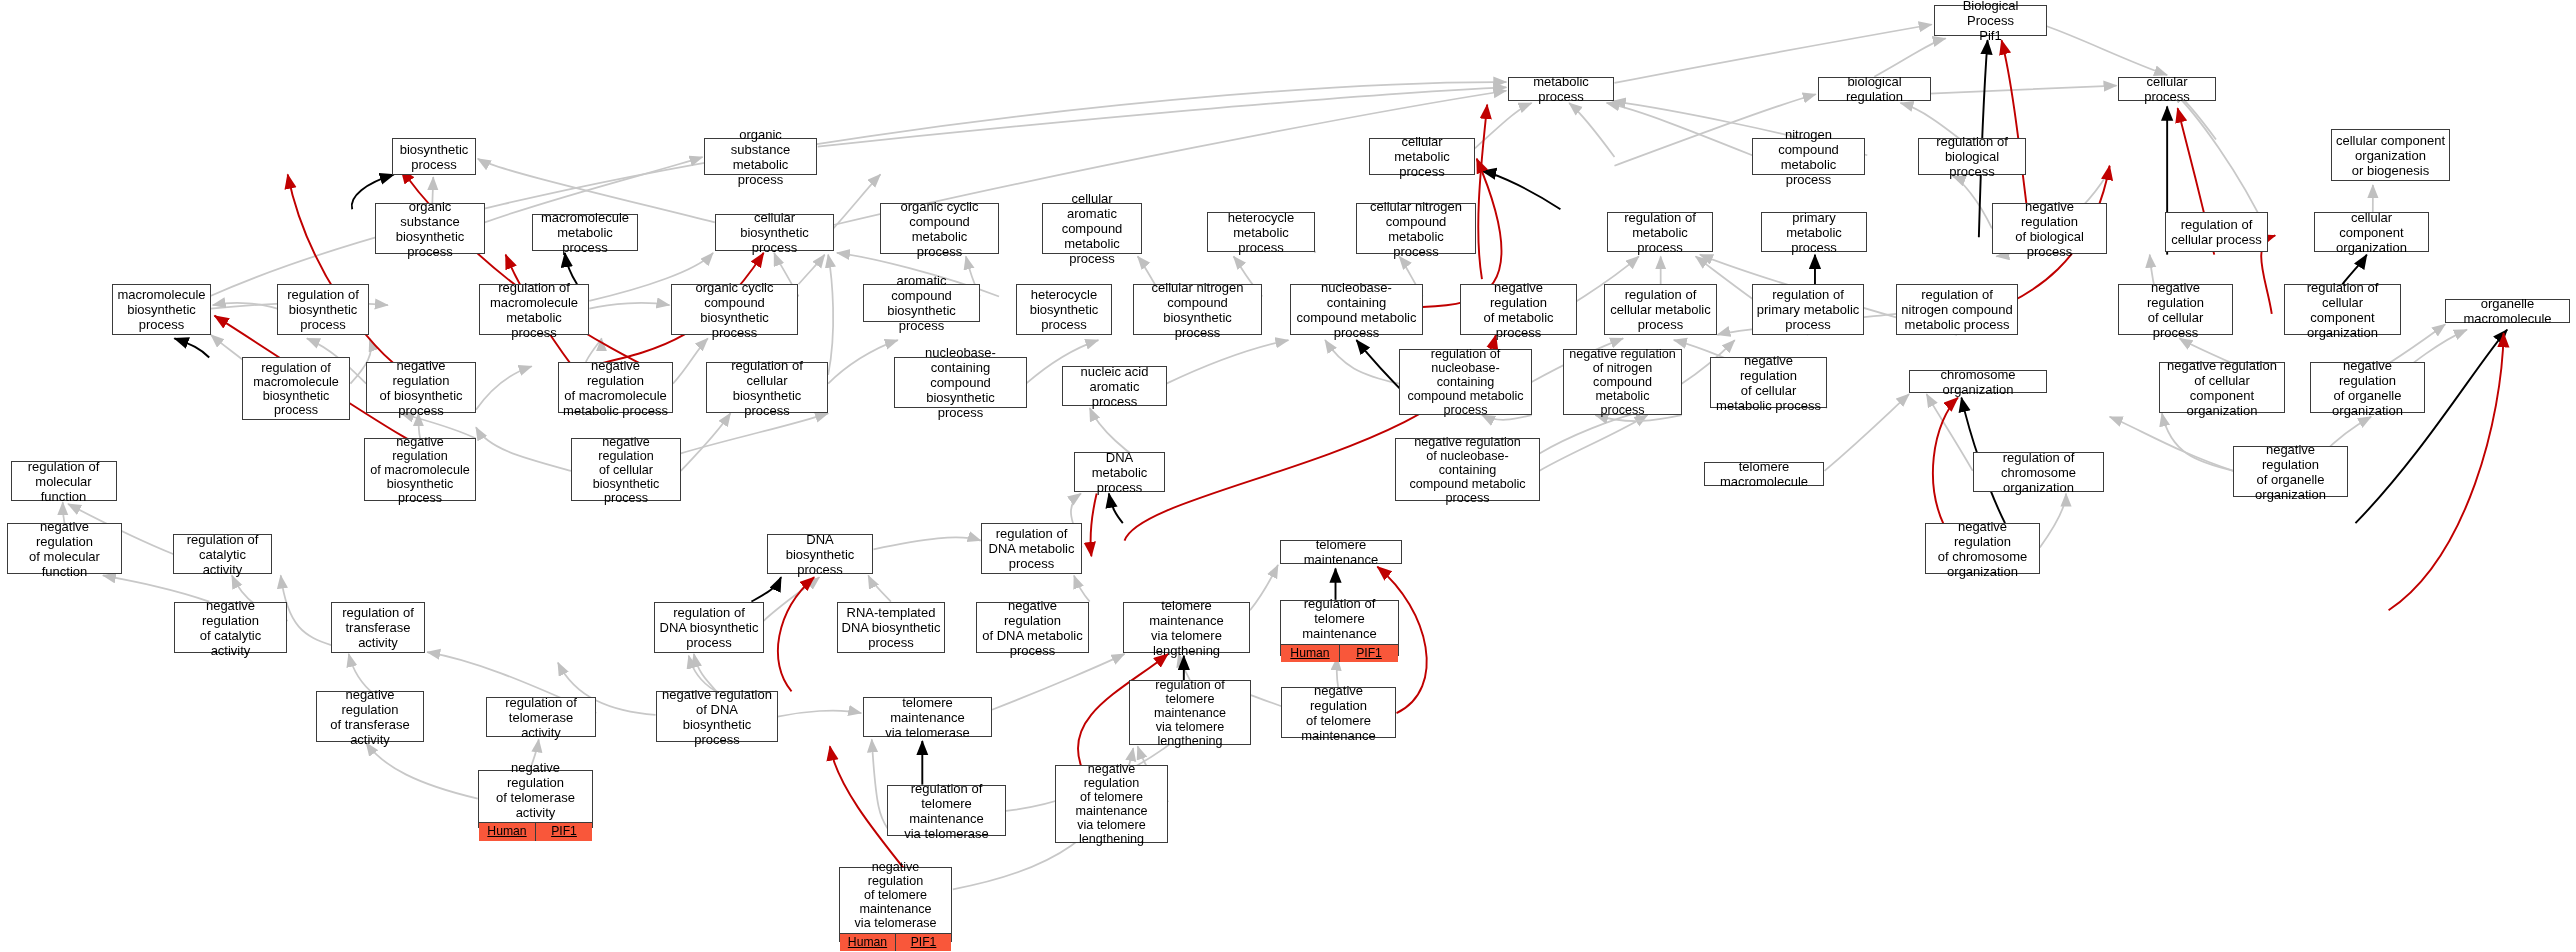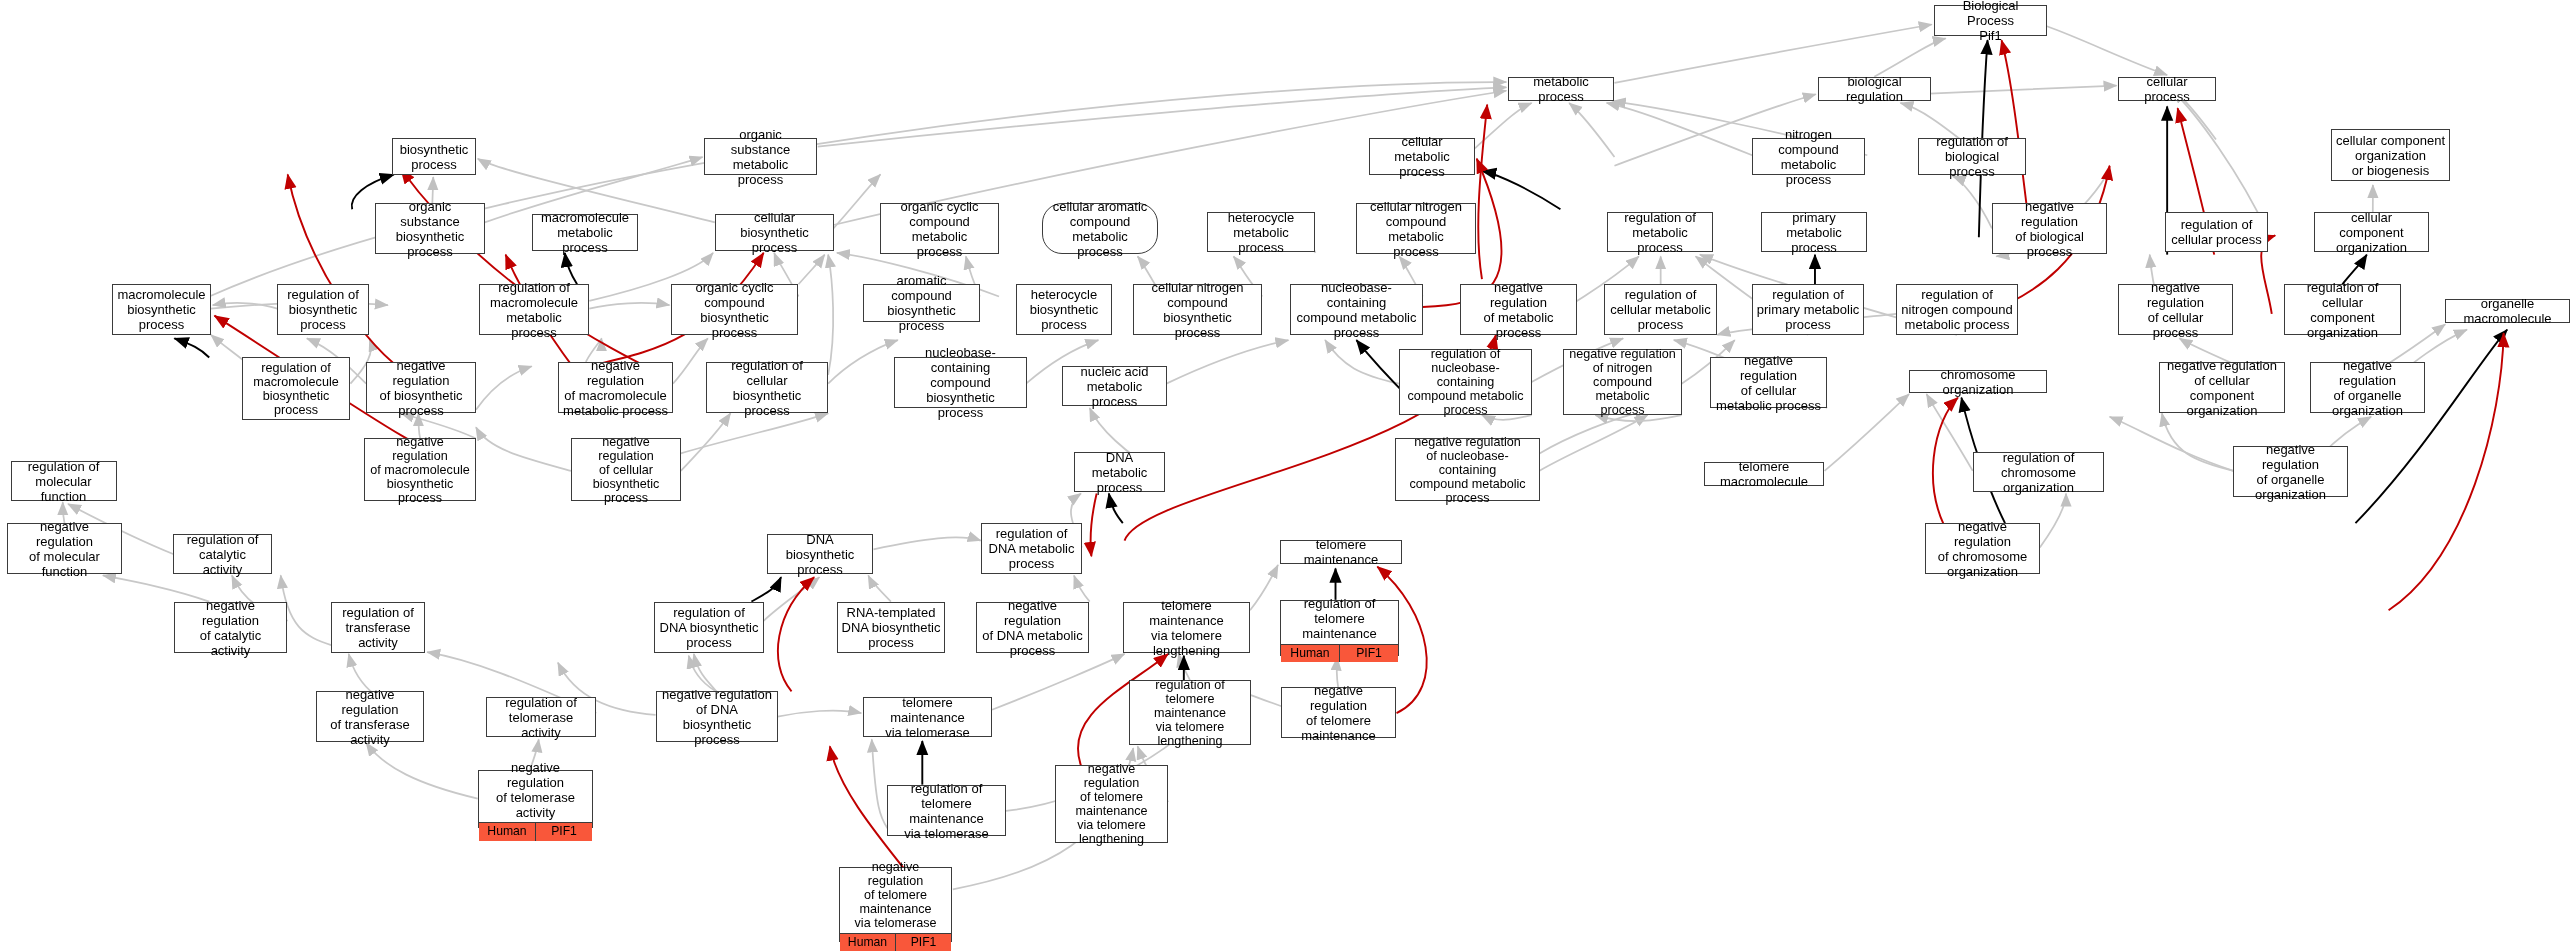--- a/index.html
+++ b/index.html
@@ -45,20 +45,21 @@
     display: flex;
     align-items: center;
     justify-content: center;
   }
   .node.small .node-label { font-size: 12.6px; line-height: 14px; }
   .badge-row {
     display: flex;
     border-top: 1.7px solid #3b3b3b;
     height: 17.4px;
     flex: 0 0 auto;
+    text-decoration: underline;
   }
   .badge {
     flex: 1 1 50%;
     background: #f9573a;
     color: #000;
     font-size: 12.2px;
     line-height: 17.4px;
     text-align: center;
     border-right: 1.7px solid #3b3b3b;
     overflow: hidden;
@@ -285,21 +286,21 @@
     </div>
     <div class="node" style="left: 715px; top: 214px; width: 119px; height: 37px;">
       <div class="node-label">cellular biosynthetic
 process</div>
     </div>
     <div class="node" style="left: 880px; top: 203px; width: 119px; height: 51px;">
       <div class="node-label">organic cyclic
 compound metabolic
 process</div>
     </div>
-    <div class="node" style="left: 1042px; top: 203px; width: 116px; height: 51px; border-radius: 20px;">
+    <div class="node" style="left: 1042px; top: 203px; width: 100px; height: 51px;">
       <div class="node-label">cellular aromatic
 compound metabolic
 process</div>
     </div>
     <div class="node" style="left: 1207px; top: 212px; width: 108px; height: 40px;">
       <div class="node-label">heterocycle
 metabolic process</div>
     </div>
     <div class="node" style="left: 1356px; top: 203px; width: 120px; height: 51px;">
       <div class="node-label">cellular nitrogen
@@ -421,21 +422,21 @@
 cellular biosynthetic
 process</div>
     </div>
     <div class="node" style="left: 894px; top: 357px; width: 133px; height: 51px;">
       <div class="node-label">nucleobase-containing
 compound biosynthetic
 process</div>
     </div>
     <div class="node" style="left: 1062px; top: 366px; width: 105px; height: 40px;">
       <div class="node-label">nucleic acid
-metabolic process</div>
+aromatic process</div>
     </div>
     <div class="node small" style="left: 1399px; top: 349px; width: 133px; height: 66px;">
       <div class="node-label">regulation of
 nucleobase-containing
 compound metabolic
 process</div>
     </div>
     <div class="node small" style="left: 1563px; top: 349px; width: 119px; height: 66px;">
       <div class="node-label">negative regulation
 of nitrogen

